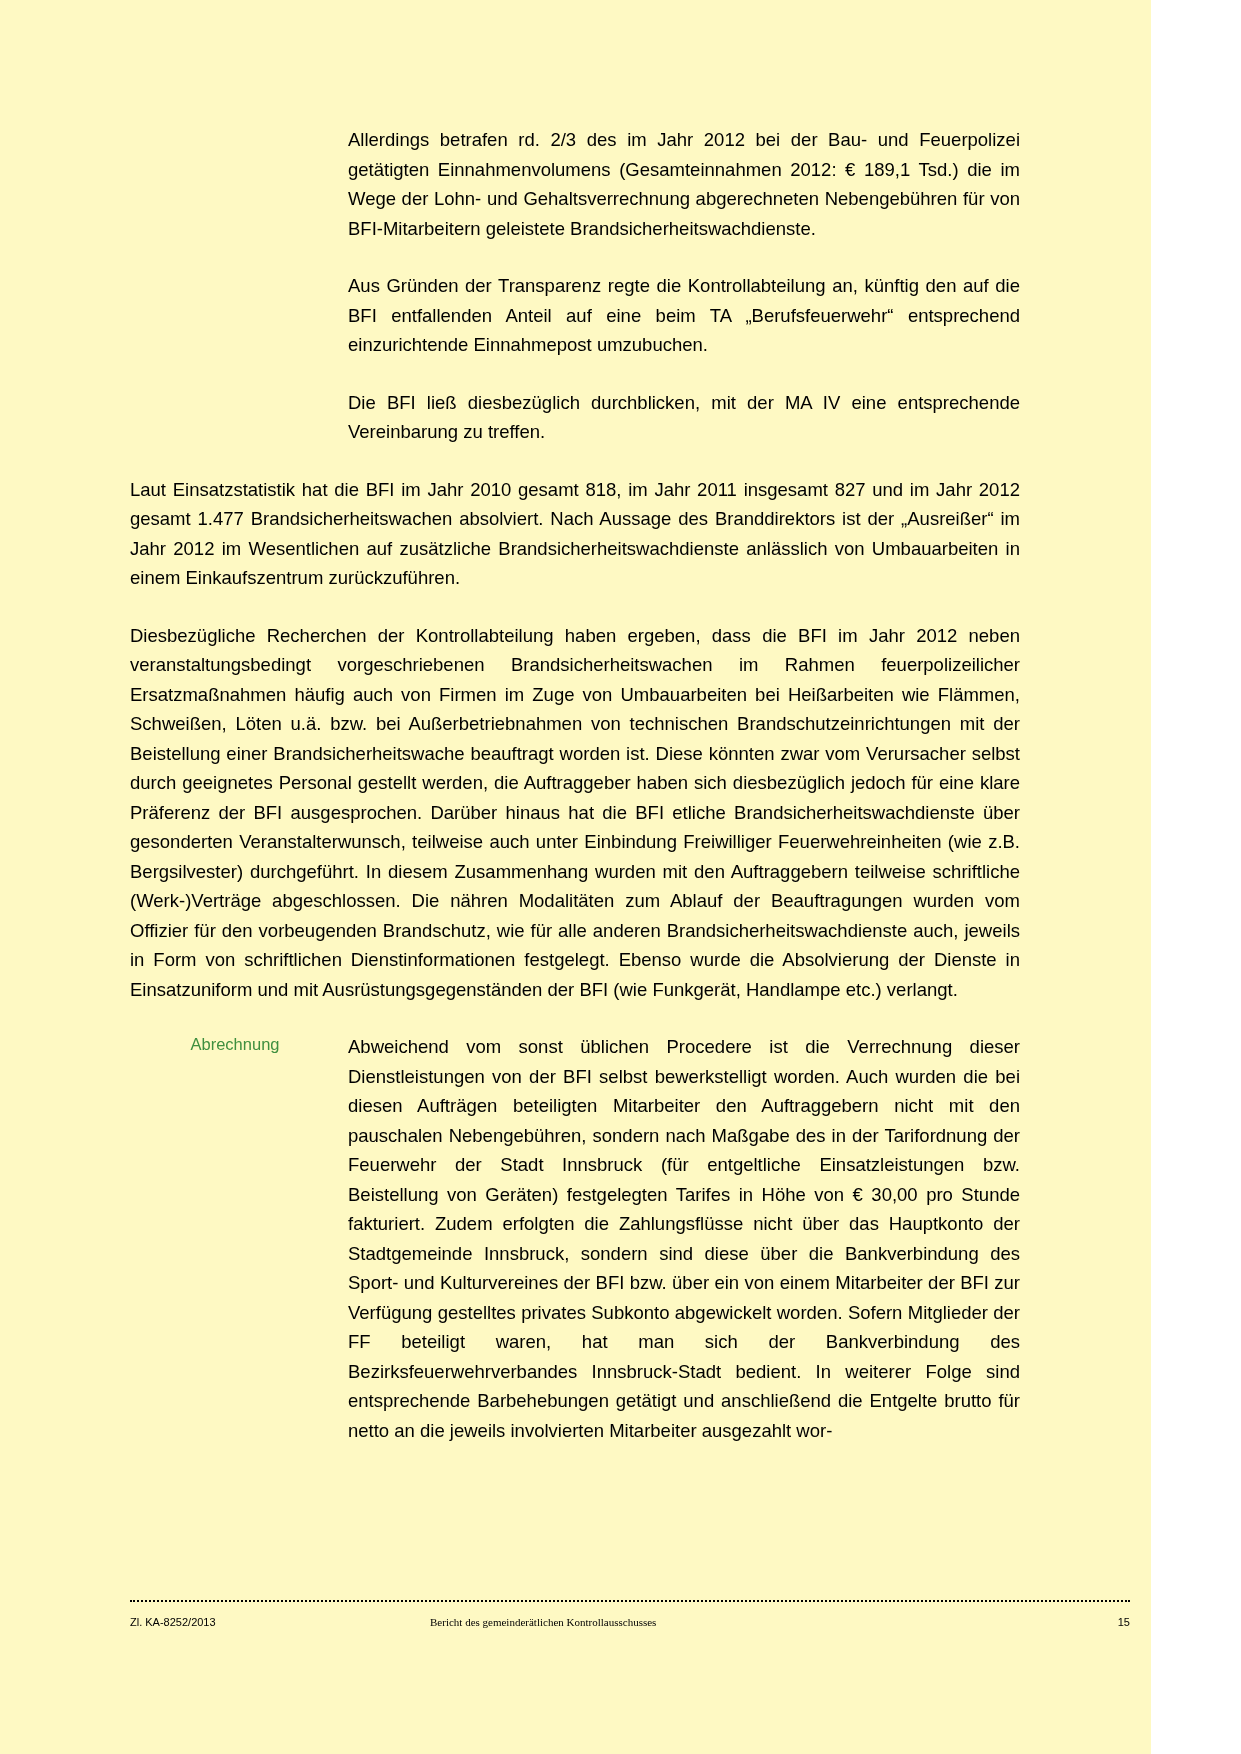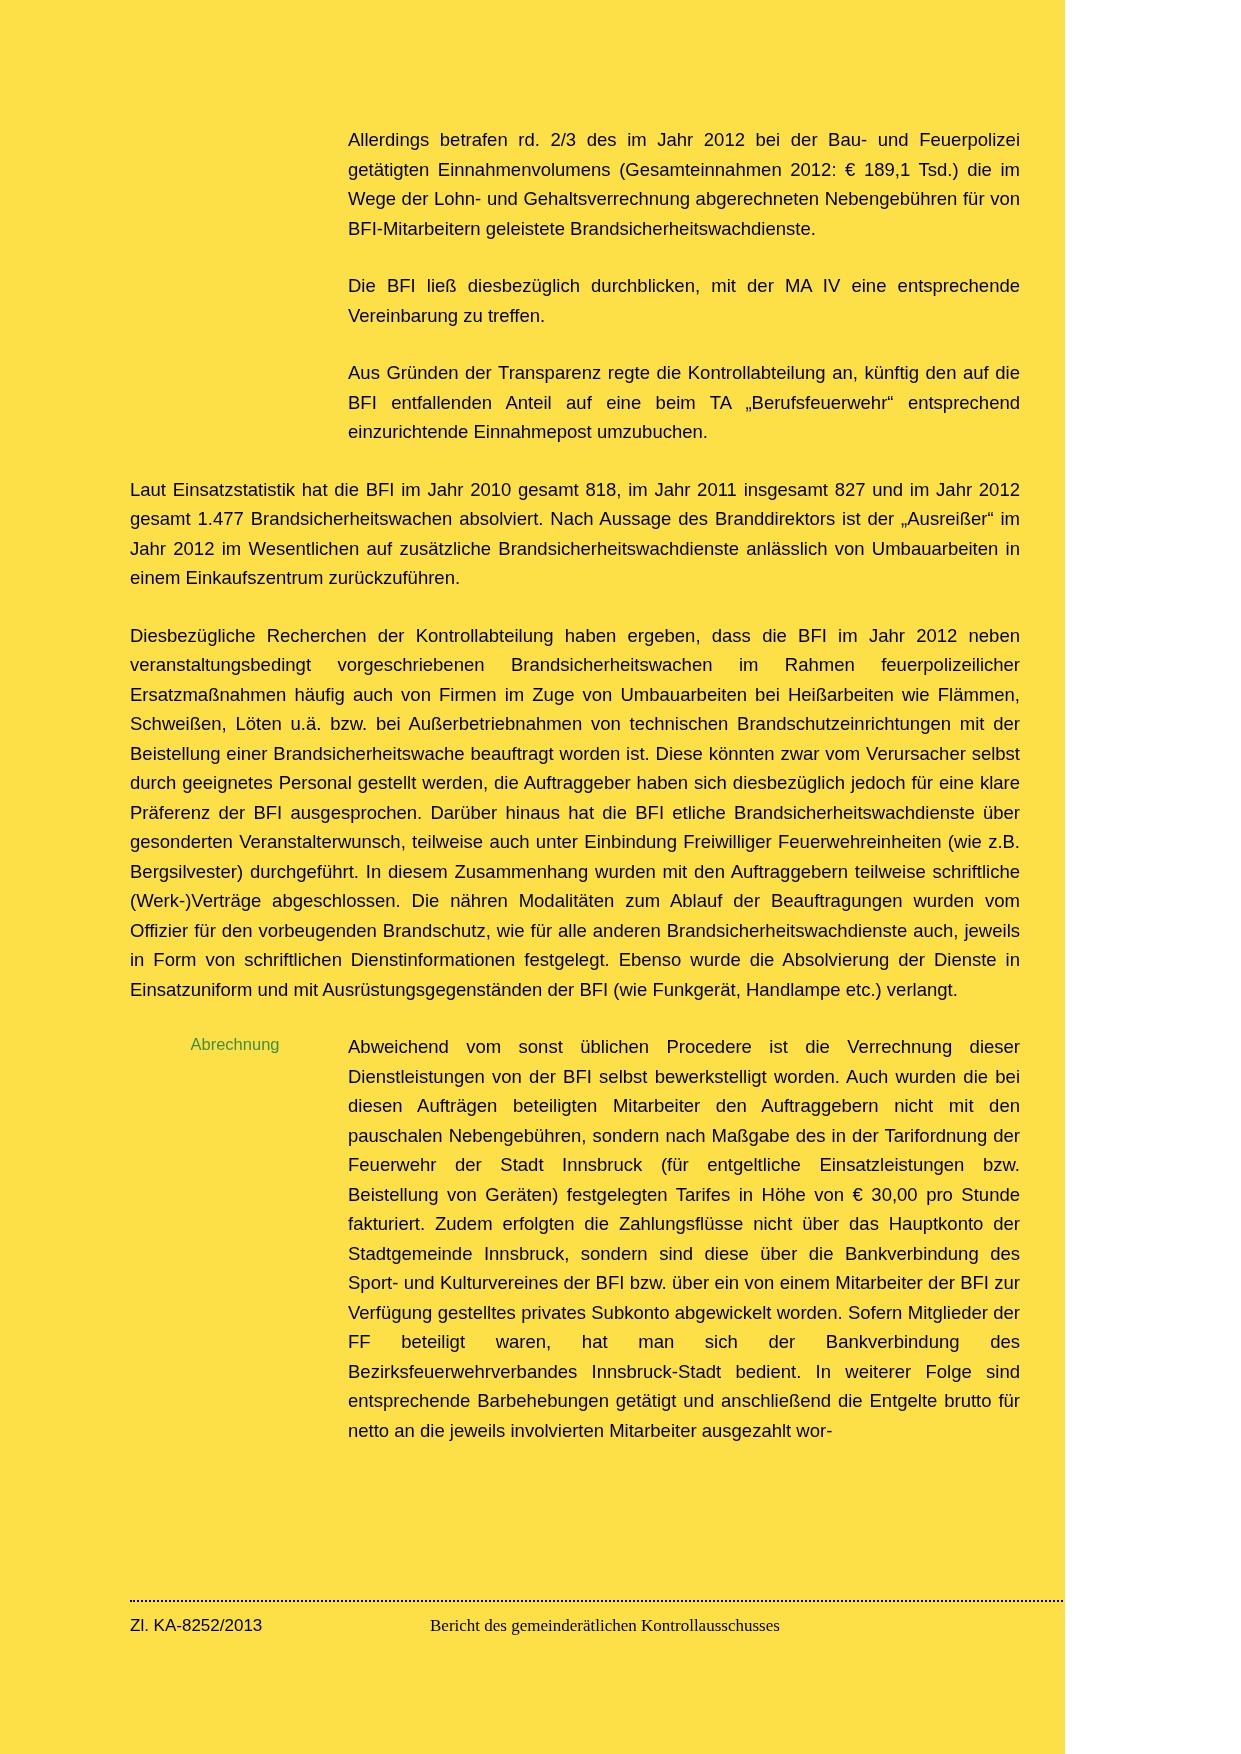--- a/index.html
+++ b/index.html
@@ -6,23 +6,23 @@
     margin: 0;
     padding: 0;
     background: #ffffff;
   }
   body {
     font-family: "Liberation Sans", sans-serif;
     color: #000000;
   }
   .page {
     position: relative;
-    width: 1065px;
+    width: 1151px;
     height: 1754px;
-    background: #fde047;
+    background: #fef9c3;
     box-sizing: border-box;
     overflow: hidden;
   }
   .content {
     position: absolute;
     left: 130px;
     top: 125px;
     width: 890px;
   }
   .block {
@@ -67,21 +67,21 @@
   .footer-rule {
     border-top: 2px dotted #000000;
     width: 100%;
     height: 0;
     margin-bottom: 14px;
   }
   .footer-row {
     display: flex;
     flex-direction: row;
     align-items: baseline;
-    font-size: 17px;
+    font-size: 11px;
   }
   .footer-left {
     flex: 0 0 300px;
   }
   .footer-center {
     flex: 1 1 auto;
     text-align: left;
     font-family: Liberation Serif, serif;
   }
   .footer-right {
@@ -93,22 +93,22 @@
 <body>
 
 <div class="page">
 
   <div class="content">
 
     <div class="block">
       <div class="margin-note"></div>
       <div class="body-col">
         <p class="para">Allerdings betrafen rd. 2/3 des im Jahr 2012 bei der Bau- und Feuerpolizei getätigten Einnahmenvolumens (Gesamteinnahmen 2012: € 189,1 Tsd.) die im Wege der Lohn- und Gehaltsverrechnung abgerechneten Nebengebühren für von BFI-Mitarbeitern geleistete Brandsicherheitswachdienste.</p>
+        <p class="para">Aus Gründen der Transparenz regte die Kontrollabteilung an, künftig den auf die BFI entfallenden Anteil auf eine beim TA „Berufsfeuerwehr“ entsprechend einzurichtende Einnahmepost umzubuchen.</p>
         <p class="para">Die BFI ließ diesbezüglich durchblicken, mit der MA IV eine entsprechende Vereinbarung zu treffen.</p>
-        <p class="para">Aus Gründen der Transparenz regte die Kontrollabteilung an, künftig den auf die BFI entfallenden Anteil auf eine beim TA „Berufsfeuerwehr“ entsprechend einzurichtende Einnahmepost umzubuchen.</p>
       </div>
     </div>
 
     <div class="block">
       <div class="body-col">
         <p class="para">Laut Einsatzstatistik hat die BFI im Jahr 2010 gesamt 818, im Jahr 2011 insgesamt 827 und im Jahr 2012 gesamt 1.477 Brandsicherheitswachen absolviert. Nach Aussage des Branddirektors ist der „Ausreißer“ im Jahr 2012 im Wesentlichen auf zusätzliche Brandsicherheitswachdienste anlässlich von Umbauarbeiten in einem Einkaufszentrum zurückzuführen.</p>
         <p class="para">Diesbezügliche Recherchen der Kontrollabteilung haben ergeben, dass die BFI im Jahr 2012 neben veranstaltungsbedingt vorgeschriebenen Brandsicherheitswachen im Rahmen feuerpolizeilicher Ersatzmaßnahmen häufig auch von Firmen im Zuge von Umbauarbeiten bei Heißarbeiten wie Flämmen, Schweißen, Löten u.ä. bzw. bei Außerbetriebnahmen von technischen Brandschutzeinrichtungen mit der Beistellung einer Brandsicherheitswache beauftragt worden ist. Diese könnten zwar vom Verursacher selbst durch geeignetes Personal gestellt werden, die Auftraggeber haben sich diesbezüglich jedoch für eine klare Präferenz der BFI ausgesprochen. Darüber hinaus hat die BFI etliche Brandsicherheitswachdienste über gesonderten Veranstalterwunsch, teilweise auch unter Einbindung Freiwilliger Feuerwehreinheiten (wie z.B. Bergsilvester) durchgeführt. In diesem Zusammenhang wurden mit den Auftraggebern teilweise schriftliche (Werk-)Verträge abgeschlossen. Die nähren Modalitäten zum Ablauf der Beauftragungen wurden vom Offizier für den vorbeugenden Brandschutz, wie für alle anderen Brandsicherheitswachdienste auch, jeweils in Form von schriftlichen Dienstinformationen festgelegt. Ebenso wurde die Absolvierung der Dienste in Einsatzuniform und mit Ausrüstungsgegenständen der BFI (wie Funkgerät, Handlampe etc.) verlangt.</p>
       </div>
     </div>
 

